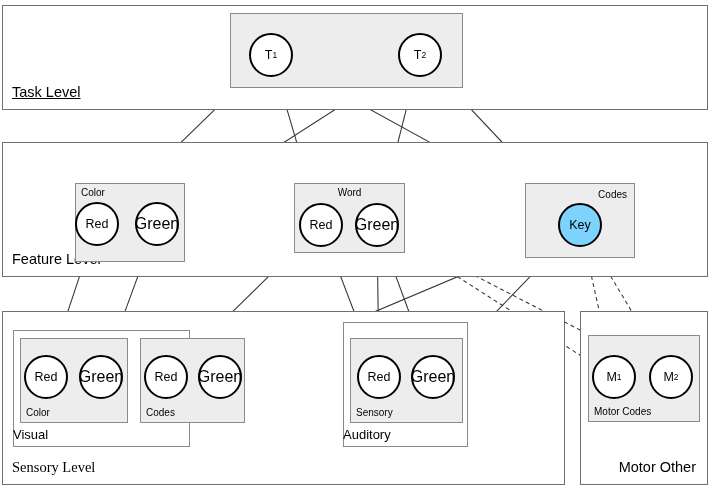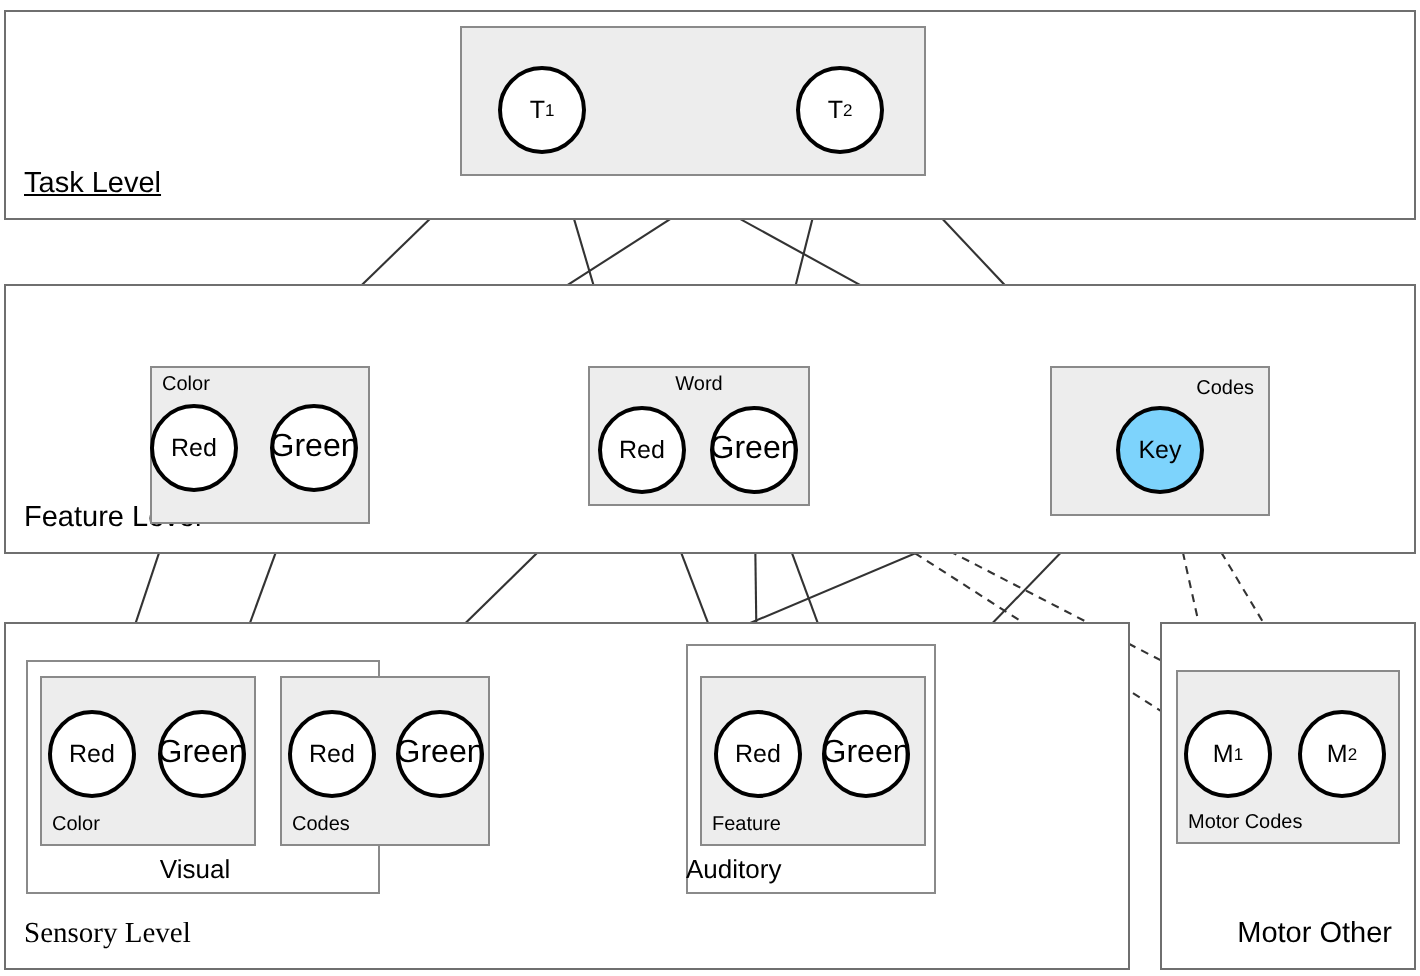--- a/index.html
+++ b/index.html
@@ -70,29 +70,29 @@
     </div>
   <div id="groups">
       <div class="group" style="left: 230px; top: 13px; width: 233px; height: 75px; border-color: rgb(138, 138, 138); background: rgb(237, 237, 237);"></div>
       <div class="group" style="left: 75px; top: 183px; width: 110px; height: 79px; border-color: rgb(138, 138, 138); background: rgb(237, 237, 237);"></div>
       <div class="group-label" style="left: 81px; top: 187px;">Color</div>
       <div class="group" style="left: 294px; top: 183px; width: 111px; height: 70px; border-color: rgb(138, 138, 138); background: rgb(237, 237, 237);"></div>
       <div class="group-label" style="left: 294px; width: 111px; top: 187px; text-align: center;">Word</div>
       <div class="group" style="left: 525px; top: 183px; width: 110px; height: 75px; border-color: rgb(138, 138, 138); background: rgb(237, 237, 237);"></div>
       <div class="group-label" style="left: 525px; width: 102px; top: 189px; text-align: right;">Codes</div>
       <div class="group-outline" style="left: 13px; top: 330px; width: 177px; height: 117px; border-color: rgb(138, 138, 138);"></div>
-      <div class="group-label big" style="left: 13px; width: 169px; top: 427px; text-align: center;">Visual</div>
+      <div class="group-label big" style="left: 13px; width: 169px; top: 427px; text-align: left;">Visual</div>
       <div class="group" style="left: 20px; top: 338px; width: 108px; height: 85px; border-color: rgb(138, 138, 138); background: rgb(237, 237, 237);"></div>
       <div class="group-label" style="left: 26px; top: 407px;">Color</div>
       <div class="group" style="left: 140px; top: 338px; width: 105px; height: 85px; border-color: rgb(138, 138, 138); background: rgb(237, 237, 237);"></div>
       <div class="group-label" style="left: 146px; top: 407px;">Codes</div>
       <div class="group-outline" style="left: 343px; top: 322px; width: 125px; height: 125px; border-color: rgb(138, 138, 138);"></div>
       <div class="group-label big" style="left: 343px; width: 117px; top: 427px; ">Auditory</div>
       <div class="group" style="left: 350px; top: 338px; width: 113px; height: 85px; border-color: rgb(138, 138, 138); background: rgb(237, 237, 237);"></div>
-      <div class="group-label" style="left: 356px; top: 407px;">Feature</div>
+      <div class="group-label" style="left: 356px; top: 407px;">Sensory</div>
       <div class="group" style="left: 588px; top: 335px; width: 112px; height: 87px; border-color: rgb(138, 138, 138); background: rgb(237, 237, 237);"></div>
       <div class="group-label" style="left: 594px; top: 406px;">Motor Codes</div>
     </div>
   <div id="nodes">
       <div class="node" style="left: 249px; top: 33px; border-color: rgb(0, 0, 0); background: rgb(255, 255, 255);">
         <span class="lbl">T</span>
         <span class="sub">1</span>
       </div>
       <div class="node" style="left: 398px; top: 33px; border-color: rgb(0, 0, 0); background: rgb(255, 255, 255);">
         <span class="lbl">T</span>

